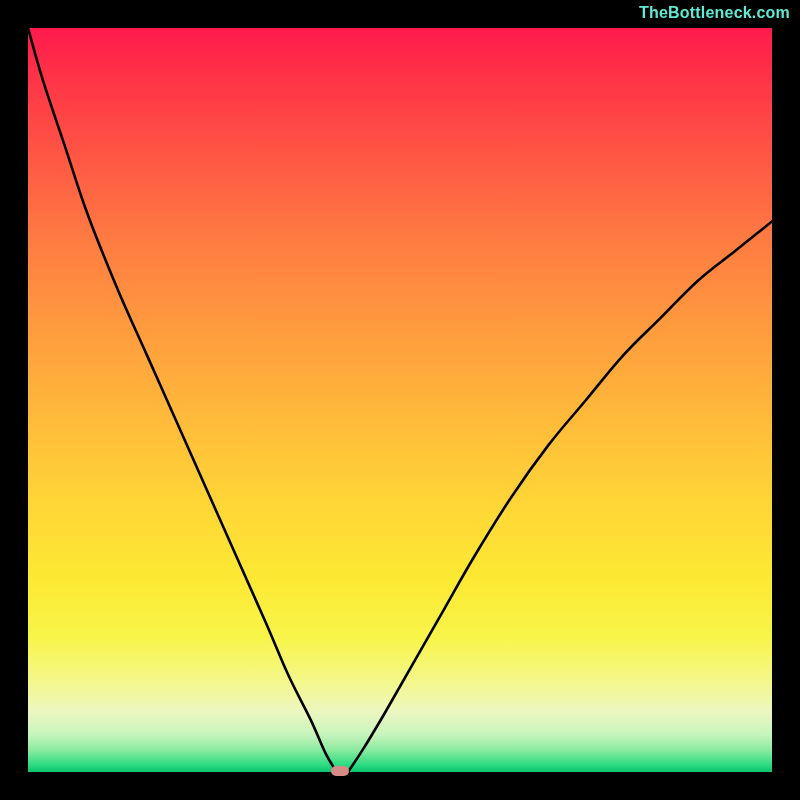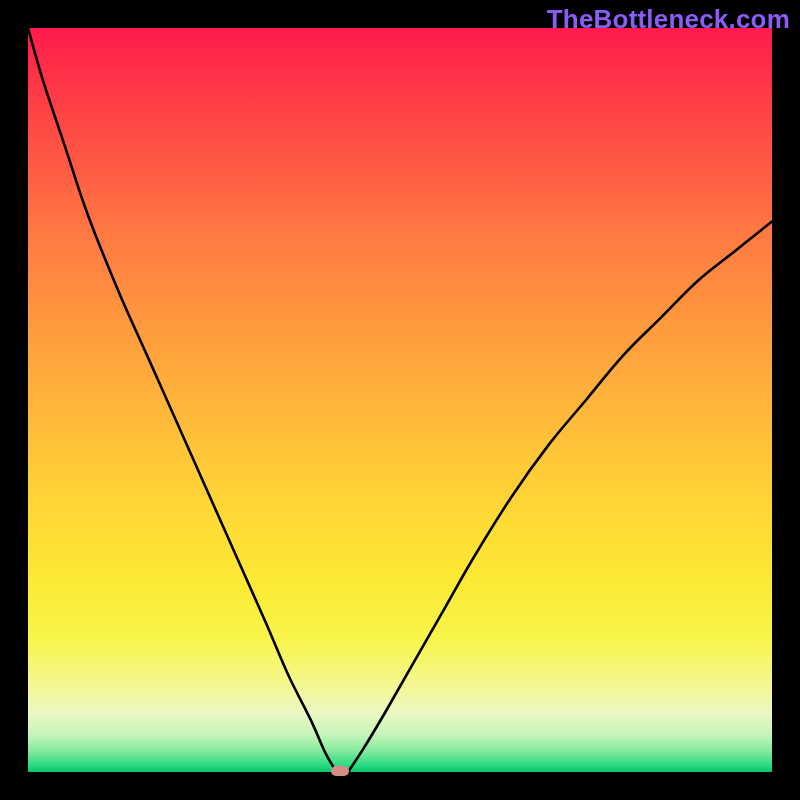--- a/index.html
+++ b/index.html
@@ -32,23 +32,23 @@
       #8beba0 97%,
       #2fdc82 99%,
       #07c56e 100%
     );
   }
   .watermark {
     position: absolute;
     top: 4px;
     right: 10px;
     font-family: Arial, Helvetica, sans-serif;
-    font-size: 26px;
+    font-size: 16px;
     font-weight: 600;
-    color: #8b5cf6;
+    color: #5eead4;
     letter-spacing: 0.2px;
   }
   svg.curve {
     position: absolute;
     left: 0;
     top: 0;
     width: 744px;
     height: 744px;
   }
   .marker {

